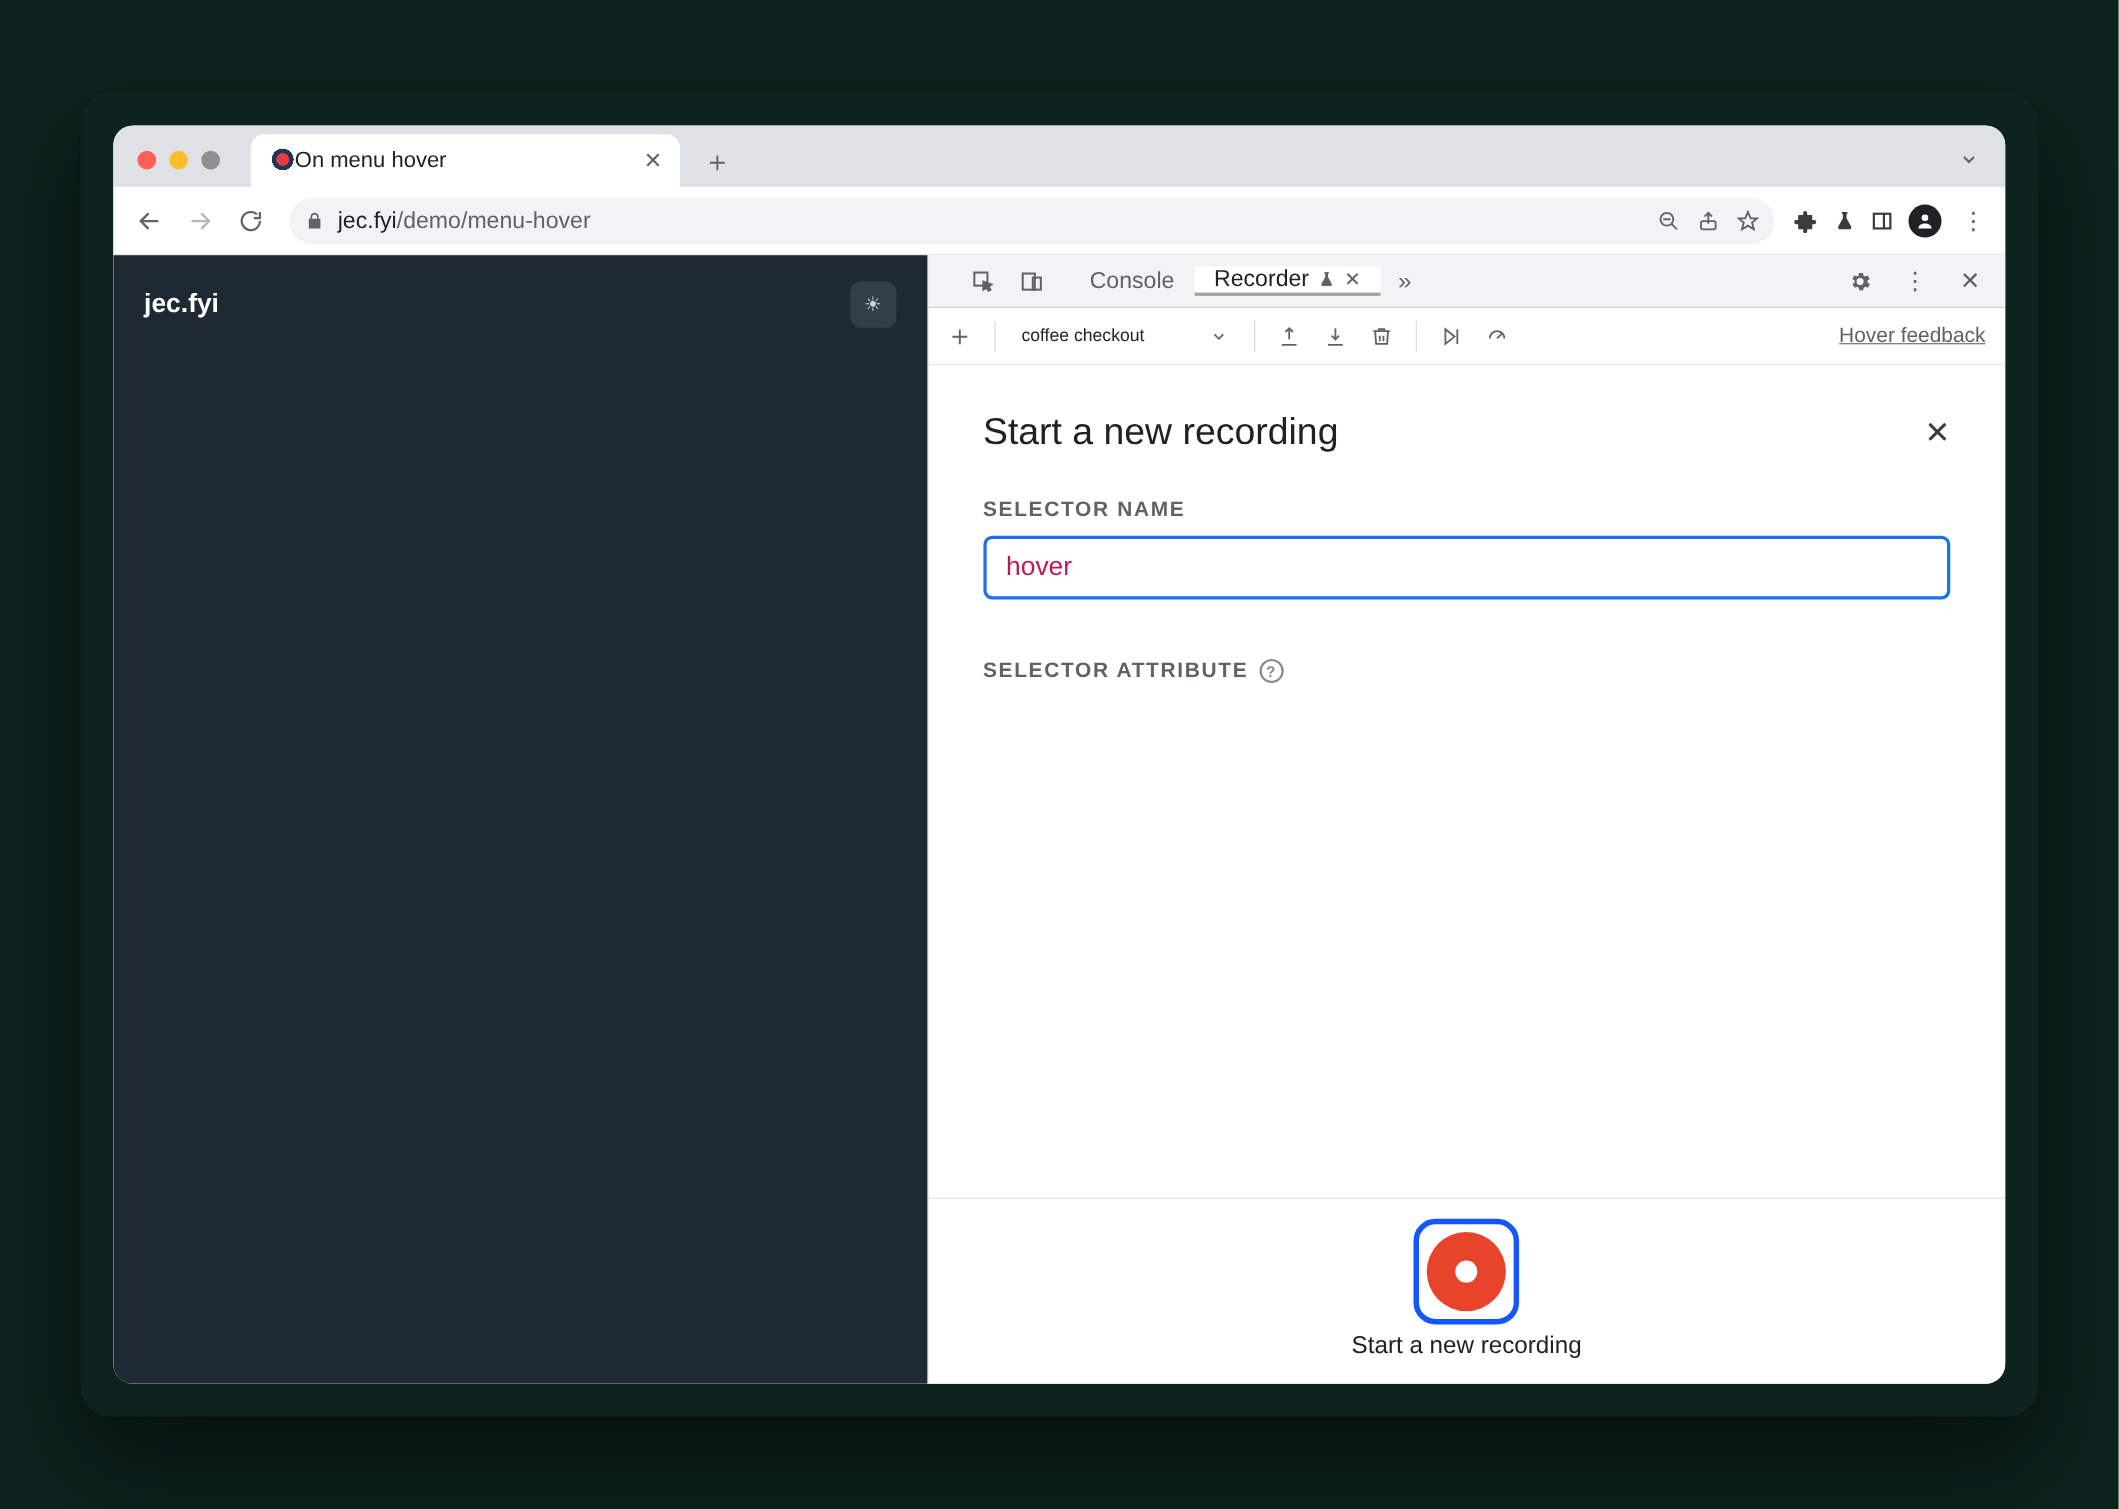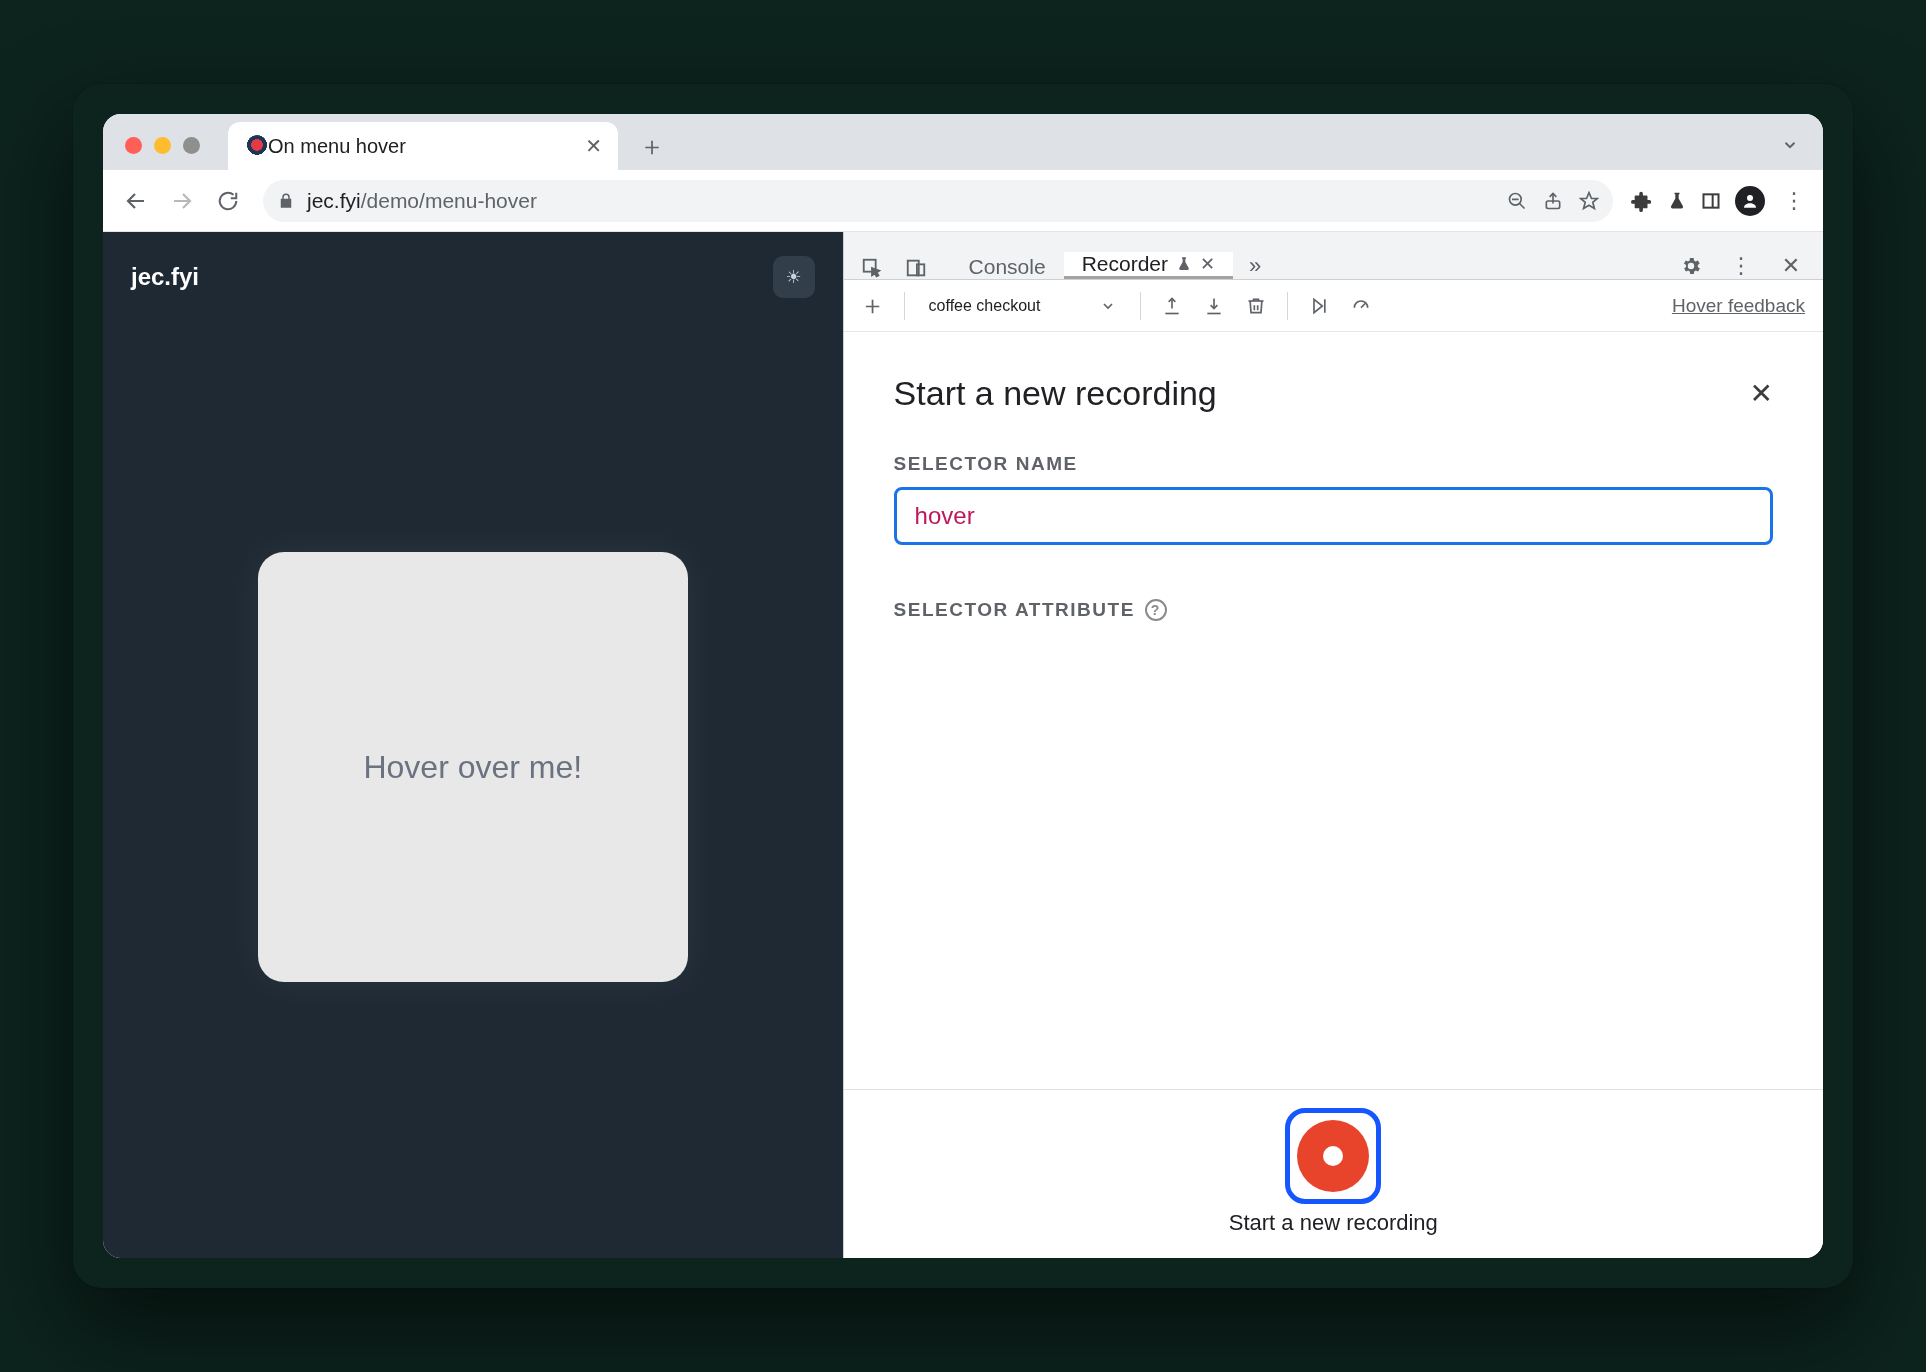--- a/index.html
+++ b/index.html
@@ -55,21 +55,21 @@
   .hovercard{
     position:absolute; left:50%; top:48%; transform:translate(-50%,-40%);
     width:430px; height:430px; background:#e8e8e8; border-radius:26px;
     display:flex;align-items:center;justify-content:center;
     box-shadow:0 0 40px rgba(255,255,255,.06);
     font-size:32px; color:#6b7280;
   }
 
   
   .devtools{ flex:1; background:#fff; border-left:1px solid #d0d0d0; display:flex; flex-direction:column; min-width:0;}
-  .dt-tabs{ height:48px; border-bottom:1px solid #d0d0d0; display:flex; align-items:flex-end; padding-left:6px; background:#f1f3f4;}
+  .dt-tabs{ height:48px; border-bottom:1px solid #d0d0d0; display:flex; align-items:center; padding-left:28px; background:#f1f3f4;}
   .dt-iconbtn{ width:44px;display:flex;align-items:center;justify-content:center;color:#5f6368;}
   .dt-sep{width:1px;background:#c8c8c8;margin:8px 6px;}
   .dt-tab{ padding:0 18px; display:flex; align-items:center; gap:8px; font-size:21px; color:#5f6368;}
   .dt-tab.active{ color:#202124; border-bottom:3px solid #a3a3a3; background:#fff;}
   .dt-tab .flask{font-size:18px;}
   .dt-tab .x{ font-size:18px; color:#5f6368;}
   .dt-tabs-spacer{flex:1;}
   .dt-right{display:flex;align-items:center;gap:6px;padding-right:10px;}
 
   .dt-toolbar{ height:52px; border-bottom:1px solid #e6e6e6; display:flex; align-items:center; padding:0 12px; gap:8px;}
@@ -208,23 +208,20 @@
     </div>
 
     <div class="content">
 
       <div class="page">
         <div class="page-header">
           <div class="page-logo">jec.fyi</div>
           <div class="theme-toggle">
             <span>☀</span>
           </div>
-        </div>
-        <div class="hovercard">
-          <span>Hover over me!</span>
         </div>
       </div>
 
       <div class="devtools">
 
         <div class="dt-tabs">
           <div class="dt-iconbtn">
             <svg width="22" height="22" viewBox="0 0 24 24" fill="none" stroke="#5f6368" stroke-width="2">
                 <rect x="3" y="3" width="13" height="13"></rect>
                 <path d="M12 12l8 3-3 2 2 3-2 1-2-3-3 2z" fill="#5f6368"></path>

